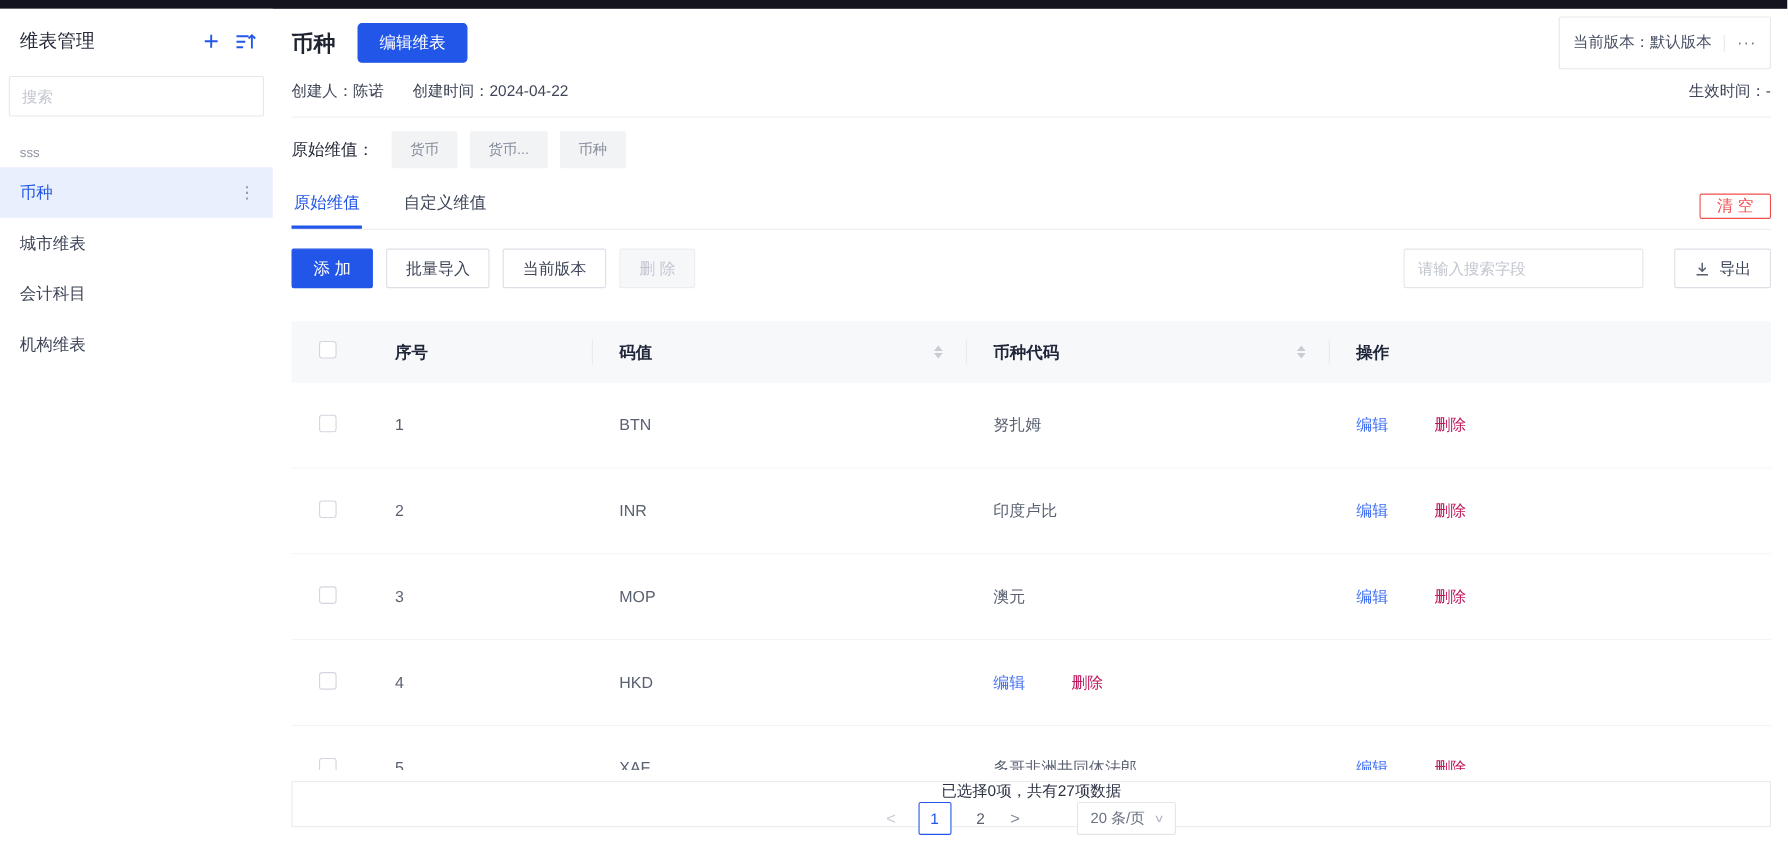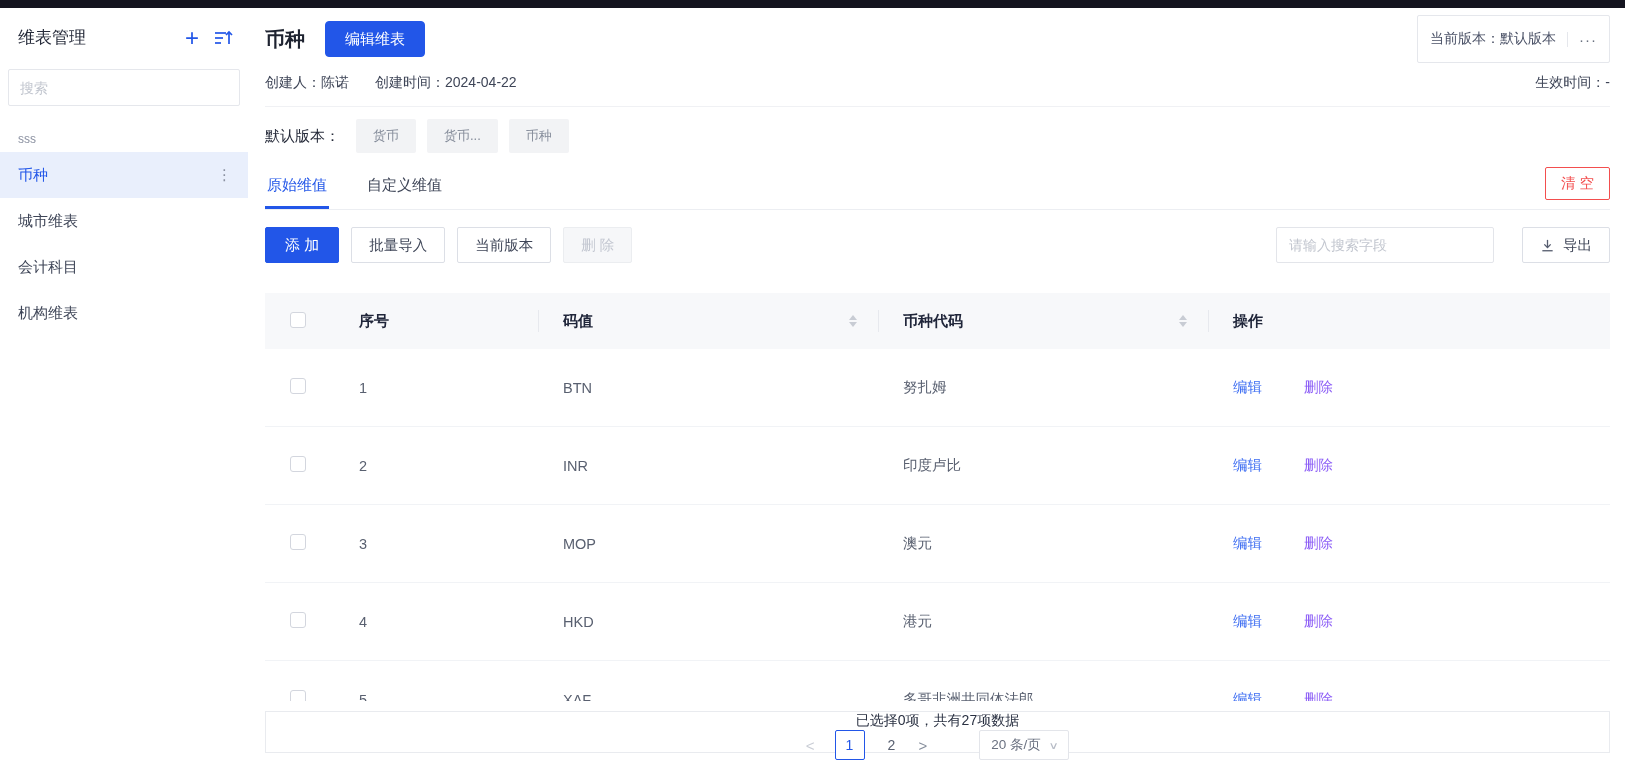--- a/index.html
+++ b/index.html
@@ -46,21 +46,21 @@
 
   .fields-row { display:flex; align-items:center; margin-top:12px; }
   .fields-label { font-size:15px; font-weight:500; color:#262B3A; margin-right:16px; }
   .tag { background:#F2F3F5; color:#868D9B; font-size:13px; padding:8px 17px;
     margin-right:11px; border-radius:2px; cursor:default; }
 
   .tabs-row { display:flex; align-items:flex-end; margin-top:14px; border-bottom:1px solid #ECEEF2; }
   .tab { font-size:15px; color:#3E4557; padding:8px 2px 11px 2px; margin-right:36px;
     border-bottom:3px solid transparent; cursor:pointer; }
   .tab.active { color:#2256E8; border-bottom-color:#2256E8; font-weight:500; }
-  .btn-clear { margin-left:auto; margin-bottom:9px; height:33px; padding:0 15px;
+  .btn-clear { margin-left:auto; margin-bottom:9px; height:23px; padding:0 15px;
     border:1px solid #F34E4E; color:#F34E4E; background:#fff; border-radius:2px; font-size:14.5px; }
 
   .toolbar { display:flex; align-items:center; margin-top:17px; }
   .toolbar .btn { height:36px; padding:0 17px; margin-right:12px; }
   .toolbar .btn-primary { border-radius:2px; padding:0 19px; }
   .btn-disabled { background:#F6F7F9; border-color:#EBEDF0; color:#C3C7D1; cursor:not-allowed; }
   .tb-search { width:218px; height:36px; border:1px solid #E3E5EA; border-radius:2px;
     padding:0 12px; font-size:14px; outline:none; color:#3E4557; }
   .tb-search::placeholder { color:#C2C6CF; }
   .btn-export { margin-left:28px !important; margin-right:0 !important; gap:8px; }
@@ -83,21 +83,21 @@
   .car { display:block; width:0; height:0; border-left:4.5px solid transparent; border-right:4.5px solid transparent; }
   .car.up { border-bottom:5.5px solid #C8CCD4; margin-bottom:2.5px; }
   .car.down { border-top:5.5px solid #C8CCD4; }
   .checkbox { display:inline-block; width:16px; height:16px; border:1px solid #D3D6DE;
     border-radius:3px; background:#fff; cursor:pointer; }
   .tbody { height:352px; overflow:hidden; }
   .tr { display:flex; align-items:center; height:78px; border-bottom:1px solid #F1F3F6;
     font-size:14.5px; color:#596070; background:#fff; }
   .link { display:inline-block; cursor:pointer; font-size:14.5px; }
   .link.edit { color:#3D6DF2; margin-right:42px; }
-  .link.del { color:#8b5cf6; }
+  .link.del { color:#be185d; }
 
   
   .footer { margin-top:10px; height:42px; border:1px solid #E9EBEF; display:flex;
     align-items:center; padding:0 16px; font-size:14px; color:#2A3142; background:#fff;flex-direction:column; }
   .pager { display:flex; align-items:center; }
   .pg-prev { color:#C9CDD5; font-size:15px; margin-right:20px; cursor:default; }
   .pg-next { color:#868E9C; font-size:15px; margin:0 0 0 12px; cursor:pointer; }
   .page { min-width:30px; height:30px; display:inline-flex; align-items:center; justify-content:center;
     border-radius:2px; margin-right:12px; color:#596070; cursor:pointer; font-size:14px; }
   .page.current { border:1px solid #2256E8; color:#2256E8; background:#fff; }
@@ -174,21 +174,21 @@
       <div class="info-item">
         <span>创建时间：</span><span>2024-04-22</span>
       </div>
       <div class="spacer"></div>
       <div>
         <span>生效时间：</span><span>-</span>
       </div>
     </div>
 
     <div class="fields-row">
-      <div class="fields-label">默认版本：</div>
+      <div class="fields-label">原始维值：</div>
       <div style="display:flex;">
           <div class="tag">货币</div>
           <div class="tag">货币...</div>
           <div class="tag">币种</div>
         </div>
     </div>
 
     <div class="tabs-row">
       <div style="display:flex;">
           <div class="tab active">原始维值</div>
@@ -257,21 +257,20 @@
             <div class="td c-check"><span class="checkbox"></span></div>
             <div class="td c-no">3</div>
             <div class="td c-code">MOP</div>
             <div class="td c-name">澳元</div>
             <div class="td c-ops"><span class="link edit">编辑</span><span class="link del">删除</span></div>
           </div>
           <div class="tr">
             <div class="td c-check"><span class="checkbox"></span></div>
             <div class="td c-no">4</div>
             <div class="td c-code">HKD</div>
-            <div class="td c-name">港元</div>
             <div class="td c-ops"><span class="link edit">编辑</span><span class="link del">删除</span></div>
           </div>
           <div class="tr">
             <div class="td c-check"><span class="checkbox"></span></div>
             <div class="td c-no">5</div>
             <div class="td c-code">XAF</div>
             <div class="td c-name">多哥非洲共同体法郎</div>
             <div class="td c-ops"><span class="link edit">编辑</span><span class="link del">删除</span></div>
           </div>
         </div>

